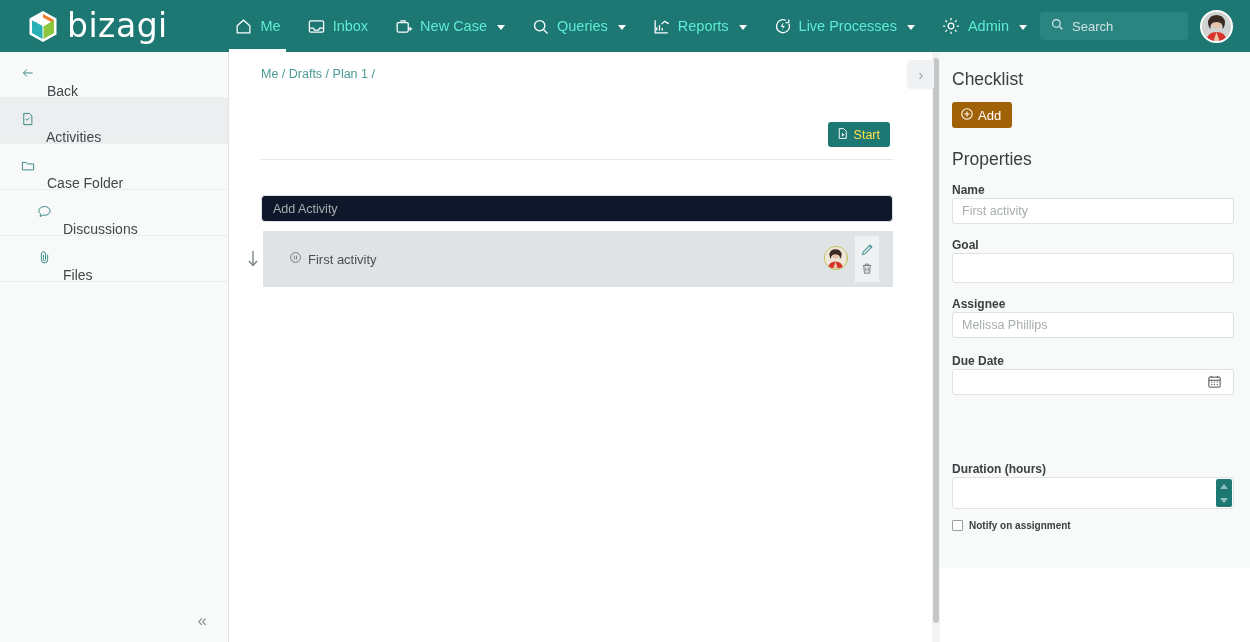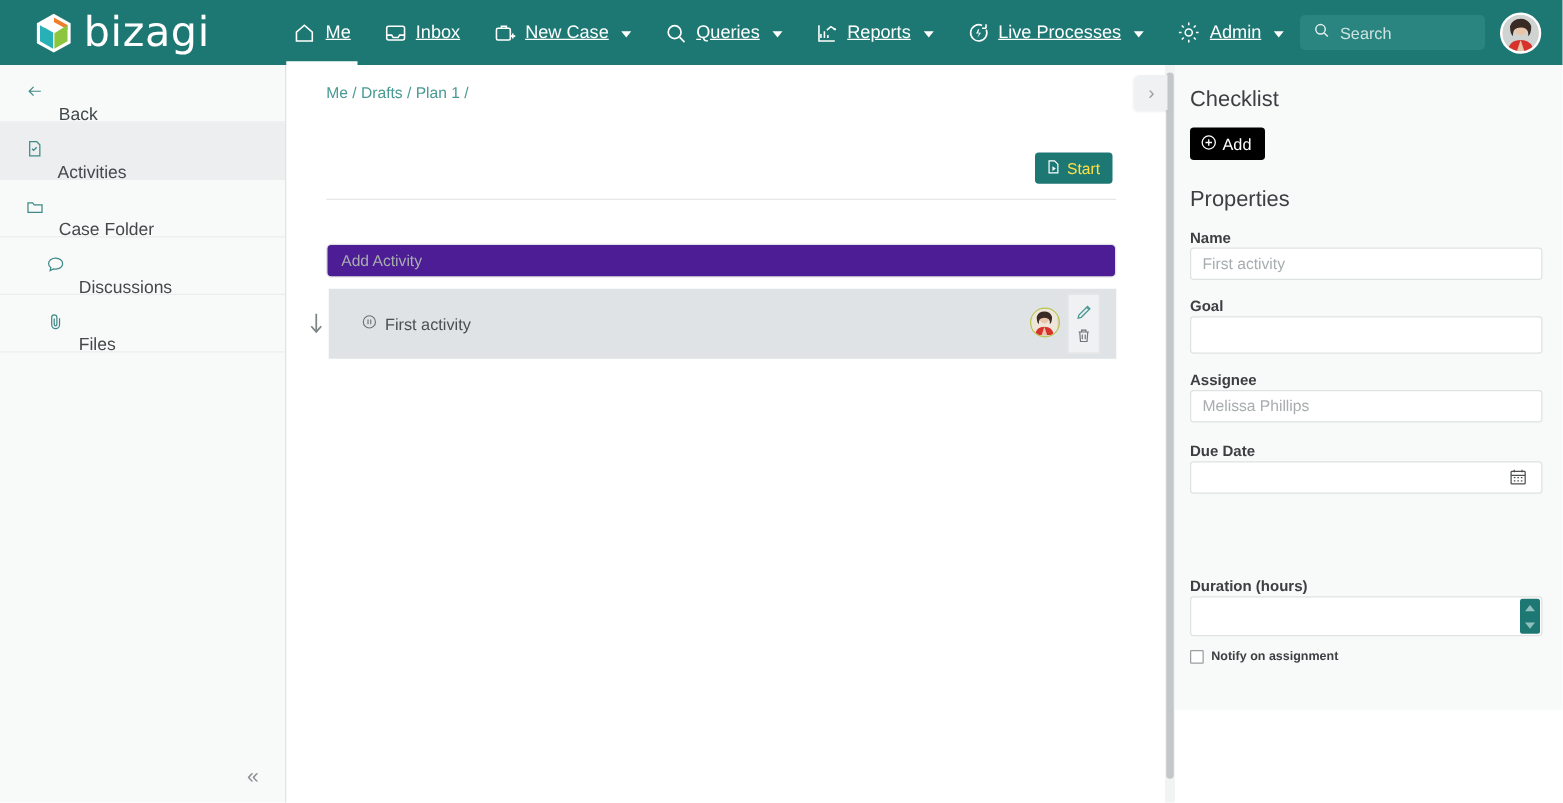--- a/index.html
+++ b/index.html
@@ -19,24 +19,23 @@
   #brand { display: flex; align-items: center; width: 250px; padding-left: 28px; }
   #brand .logo-mark { width: 30px; height: 33px; position: relative; margin-right: 9px; flex: none; }
   #brand .brandtext {
     color: #ffffff; font-size: 33px; letter-spacing: 0.5px;
     font-family: "DejaVu Sans", sans-serif; font-weight: 400;
     line-height: 1; position: relative; top: -1px;
   }
   .nav-items { display: flex; align-items: center; height: 52px; }
   .nav-item {
     display: flex; align-items: center; gap: 7px;
-    height: 52px; padding: 0 13px; color: #ffffff;
+    height: 52px; padding: 0 13px; color: #5eead4;
     font-size: 14.5px; cursor: pointer; position: relative;
     white-space: nowrap;
-    text-decoration: underline;
   }
   .nav-item.active::after {
     content: ""; position: absolute; left: 8px; right: 8px; bottom: 0;
     height: 3px; background: #ffffff;
   }
   .nav-item svg { display: block; }
   .caret {
     width: 0; height: 0; border-left: 4.5px solid transparent;
     border-right: 4.5px solid transparent; border-top: 5.5px solid #ffffff;
     margin-left: 3px; position: relative; top: 1px;
@@ -97,21 +96,21 @@
     background: #1d7874; color: #fde047; border: none; border-radius: 3px;
     font-size: 12.5px; font-family: "Liberation Sans", sans-serif;
     display: flex; align-items: center; gap: 5px; cursor: pointer;
   }
   #title-divider {
     position: absolute; left: 31px; top: 107px; width: 632px; height: 1px;
     background: #e6e8e8;
   }
   #add-activity {
     position: absolute; left: 31px; top: 143px; width: 632px; height: 27px;
-    border: 1px solid #dfe2e2; border-radius: 4px; background: #4c1d95;
+    border: 1px solid #dfe2e2; border-radius: 4px; background: #0f172a;
     padding: 0 11px; font-size: 12.5px; color: #a8adaf;
     font-family: "Liberation Sans", sans-serif; outline: none;
   }
   #add-activity::placeholder { color: #a8adaf; }
 
   #activity-row {
     position: absolute; left: 33px; top: 179px; width: 630px; height: 56px;
     background: #dfe3e5; display: flex; align-items: center;
   }
   #drag-handle {
@@ -160,21 +159,21 @@
     background: #f8f9f9;
   }
   #rp-inner { position: absolute; left: 0; top: 0; width: 310px; height: 542px; }
   .rp-h {
     position: absolute; left: 12px; font-size: 17.5px; color: #3c4042; font-weight: 400;
   }
   #checklist-h { top: 17px; }
   #properties-h { top: 97px; }
   #add-btn {
     position: absolute; left: 12px; top: 50px; height: 26px;
-    padding: 0 11px 0 8px; background: #000000; color: #fff;
+    padding: 0 11px 0 8px; background: #a16207; color: #fff;
     border: none; border-radius: 3px; font-size: 13px;
     font-family: "Liberation Sans", sans-serif;
     display: flex; align-items: center; gap: 4px; cursor: pointer;
   }
   .fld-label {
     position: absolute; left: 12px; font-size: 12px; color: #3c4042; font-weight: bold;
   }
   .fld-input {
     position: absolute; left: 12px; width: 282px; height: 26px;
     border: 1px solid #dfe2e2; border-radius: 3px; background: #fff;

